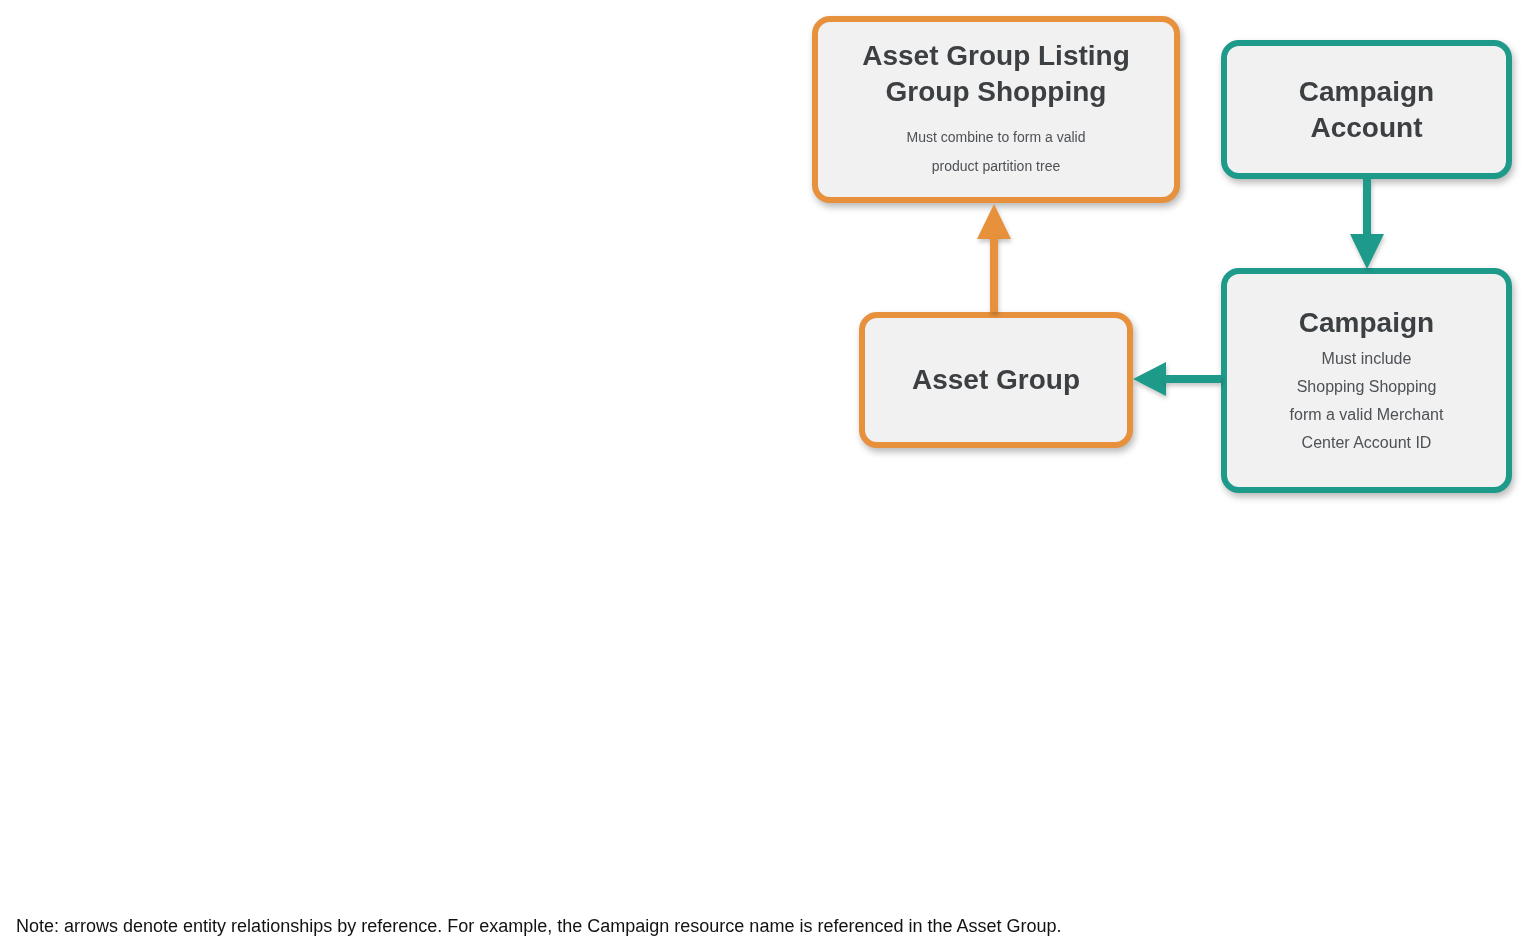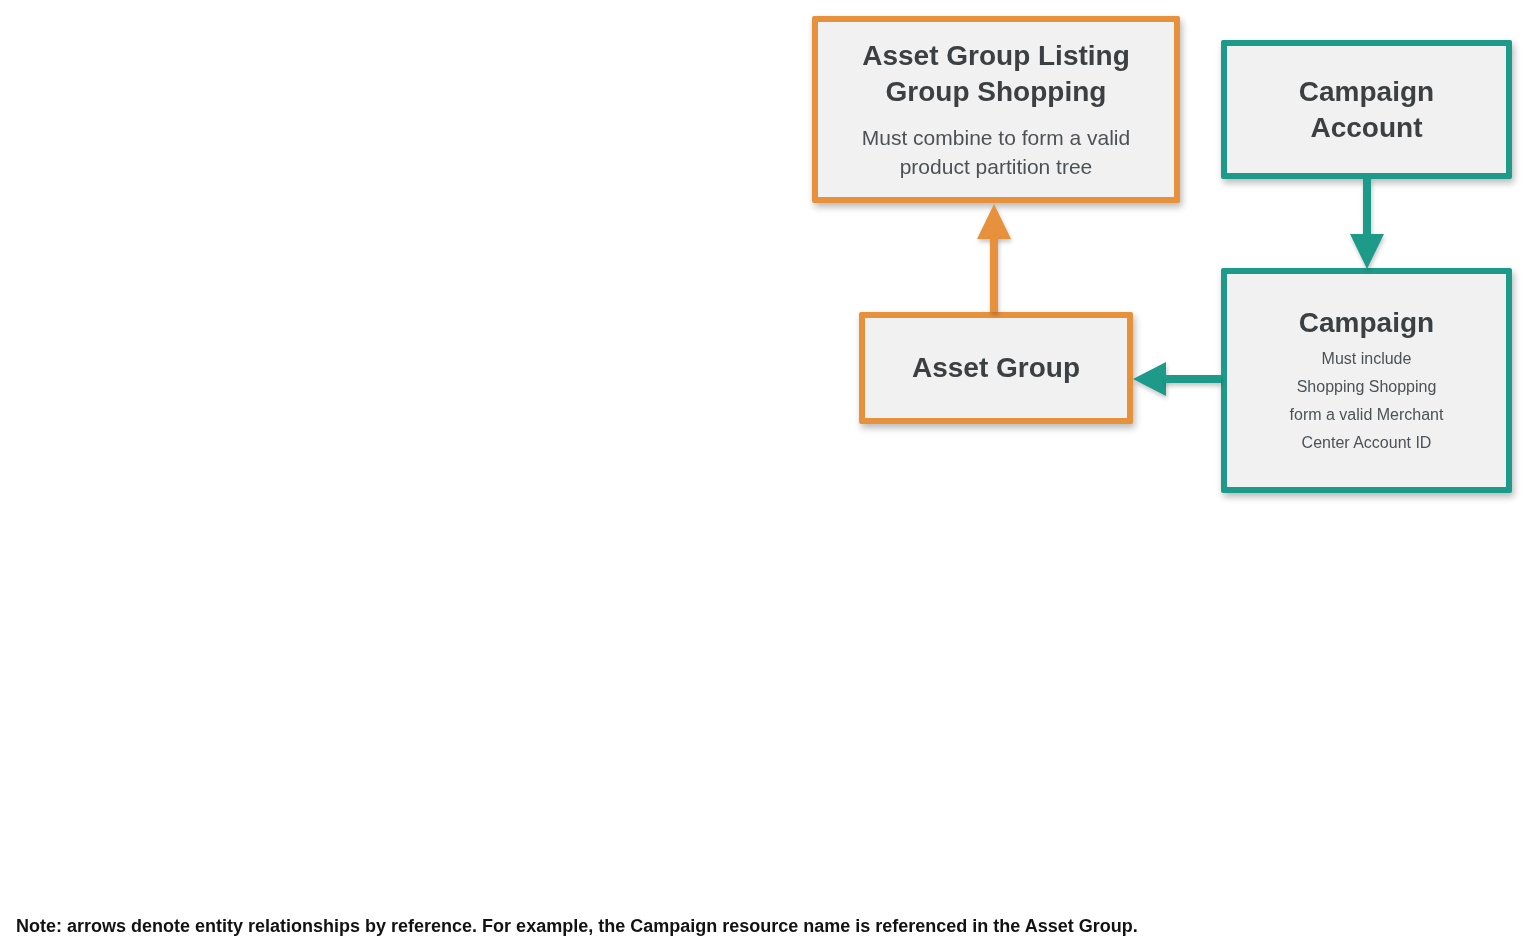--- a/index.html
+++ b/index.html
@@ -11,45 +11,45 @@
   #canvas {
     position: relative;
     width: 1538px;
     height: 948px;
     background: var(--background, #ffffff);
     overflow: hidden;
   }
   .box {
     position: absolute;
     box-sizing: border-box;
-    border-radius: 2px;
+    border-radius: 18px;
     background: var(--fill, #f1f1f1);
     box-shadow: 2px 4px 7px rgba(0,0,0,0.28);
     display: flex;
     flex-direction: column;
     align-items: center;
     justify-content: center;
     text-align: center;
   }
   .box.orange { border: 6px solid var(--orange, #e8913c); }
   .box.teal   { border: 6px solid var(--teal, #1e9a8b); }
 
   #node-listing-filters { left: 812px;  top: 16px;  width: 368px; height: 187px; }
   #node-campaign-budget { left: 1221px; top: 40px;  width: 291px; height: 139px; }
-  #node-asset-group     { left: 859px;  top: 312px; width: 274px; height: 112px; }
+  #node-asset-group     { left: 859px;  top: 312px; width: 274px; height: 136px; }
   #node-campaign        { left: 1221px; top: 268px; width: 291px; height: 225px; }
 
   .box-title {
     font-size: 28px;
     font-weight: 700;
     color: var(--title, #3c4043);
     line-height: 36px;
   }
   .box-subtitle {
-    font-size: 21px;
+    font-size: 14px;
     font-weight: 400;
     color: var(--subtitle, #4d5156);
     line-height: 29px;
     margin-top: 13px;
   }
   #node-campaign .box-subtitle {
     font-size: 16px;
     line-height: 28px;
     margin-top: 4px;
   }
@@ -87,21 +87,21 @@
     border-bottom: 17px solid transparent;
     border-right: 33px solid var(--teal, #1e9a8b);
   }
   #arrow-left-shaft { left: 1164px; top: 375px; width: 57px; height: 8px; }
 
   .footnote {
     position: absolute;
     left: 16px;
     top: 916px;
     font-size: 18px;
-    font-weight: 700;
+    font-weight: 400;
     color: var(--note, #121212);
     white-space: nowrap;
   }
 </style>
 </head>
 <body>
 
 <div id="canvas">
 
   <div class="box orange" id="node-listing-filters">

